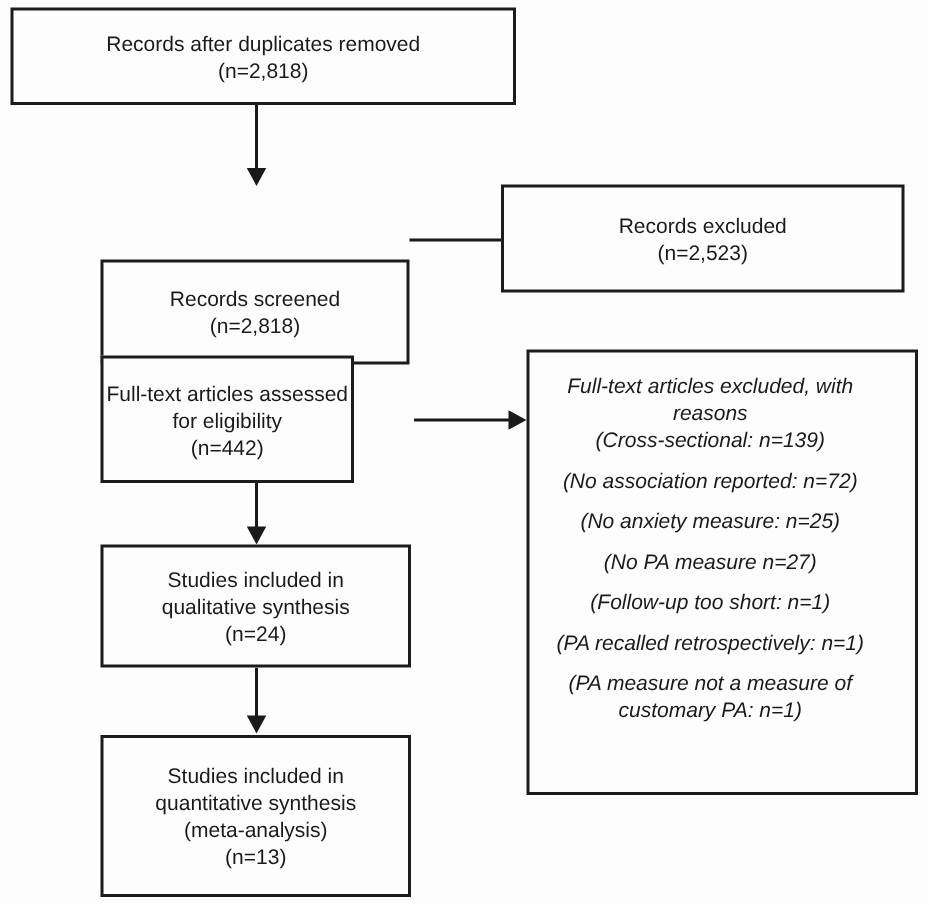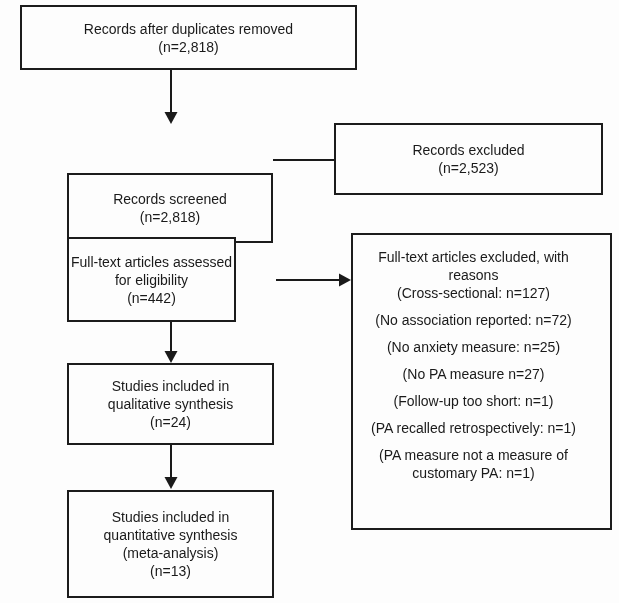--- a/index.html
+++ b/index.html
@@ -34,20 +34,21 @@
     display: flex;
     flex-direction: column;
     justify-content: center;
     align-items: center;
   }
   .box .line {
     margin: 0;
   }
   .box.tall {
     padding: 13px 28px 10px 12px;
+    font-style: italic;
   }
   .box.tall .reasons-header {
     margin: 0;
   }
   .box.tall .reason {
     margin: 9px 0 0 0;
   }
   .box.tall .reason:first-child {
     margin-top: 0;
   }
@@ -73,21 +74,21 @@
       <polygon stroke="none" points="164.5,477 177.5,477 171,489"></polygon>
 
       <line x1="273" y1="160" x2="343" y2="160"></line>
       <polygon stroke="none" points="341,153.5 341,166.5 353,160"></polygon>
 
       <line x1="276" y1="280" x2="341" y2="280"></line>
       <polygon stroke="none" points="339,273.5 339,286.5 351,280"></polygon>
     </g>
   </svg>
 
-  <div class="box centered" style="left:20px; top:5px; width:337px; height:65px;">
+  <div class="box centered" style="left:7px; top:5px; width:337px; height:65px;">
     <div class="line">Records after duplicates removed</div>
     <div class="line">(n=2,818)</div>
   </div>
 
   <div class="box centered" style="left:67px; top:125px; width:206px; height:70px;margin-top:48px;">
     <div class="line">Records screened</div>
     <div class="line">(n=2,818)</div>
   </div>
 
   <div class="box centered" style="left:334px; top:123px; width:269px; height:72px;">
@@ -97,21 +98,21 @@
 
   <div class="box centered" style="left:67px; top:237px; width:169px; height:85px;">
     <div class="line">Full-text articles assessed</div>
     <div class="line">for eligibility</div>
     <div class="line">(n=442)</div>
   </div>
 
   <div class="box tall" style="left:351px; top:233px; width:261px; height:297px;">
     <p class="reasons-header">Full-text articles excluded, with reasons</p>
     <div class="reasons">
-      <p class="reason">(Cross-sectional: n=127)</p>
+      <p class="reason">(Cross-sectional: n=139)</p>
       <p class="reason">(No association reported: n=72)</p>
       <p class="reason">(No anxiety measure: n=25)</p>
       <p class="reason">(No PA measure n=27)</p>
       <p class="reason">(Follow-up too short: n=1)</p>
       <p class="reason">(PA recalled retrospectively: n=1)</p>
       <p class="reason">(PA measure not a measure of customary PA: n=1)</p>
     </div>
   </div>
 
   <div class="box centered" style="left:67px; top:363px; width:207px; height:82px;">

